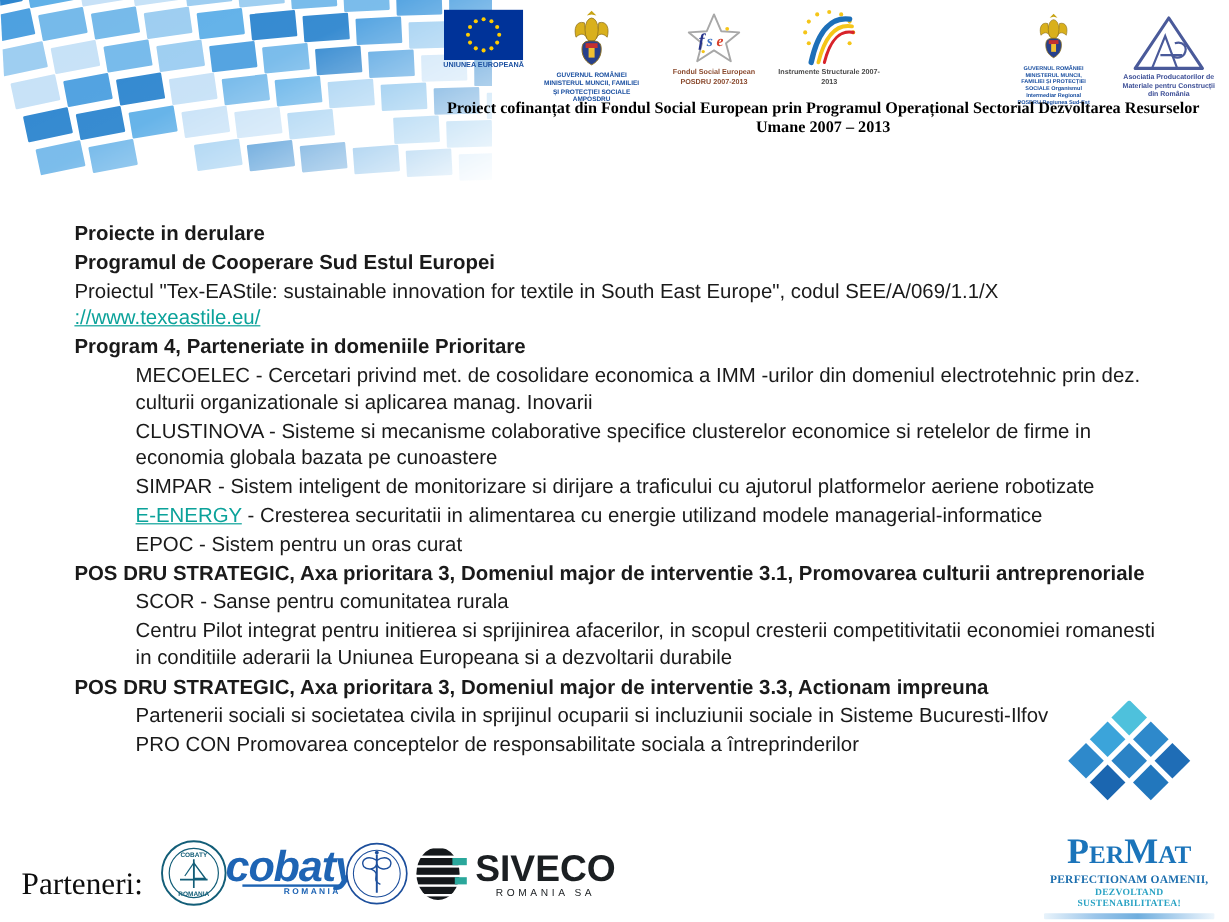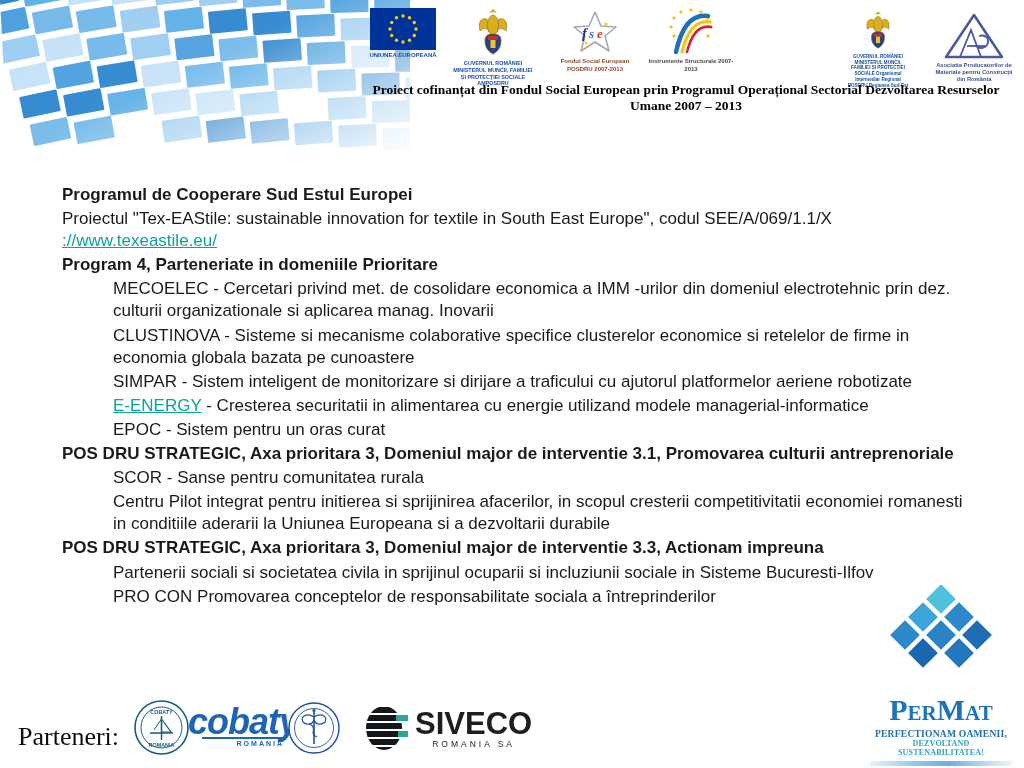--- a/index.html
+++ b/index.html
@@ -29,21 +29,21 @@
   .link{color:#0ba29a;text-decoration:underline;cursor:pointer}
 
   
   .partners-label{position:absolute;left:18px;top:722px;font-family:"Liberation Serif",serif;
     font-size:26px;color:#0d0d0d}
   .flogo{position:absolute}
   .cobaty-word{position:absolute;left:188px;top:704px;color:#1e64b4}
   .cobaty-word .big{font-size:36px;font-weight:bold;font-style:italic;letter-spacing:-1px;line-height:1}
   .cobaty-word .sub{font-size:7px;font-weight:bold;letter-spacing:2px;text-align:right;margin-top:-3px;
     border-top:2px solid #1e64b4;padding-top:1px;width:82px;margin-left:14px}
-  .siveco{position:absolute;left:363px;top:702px;display:flex;align-items:flex-start}
+  .siveco{position:absolute;left:344px;top:702px;display:flex;align-items:flex-start}
   .siveco-text{margin-left:6px}
   .siveco-name{font-size:31px;font-weight:bold;color:#1b1f22;letter-spacing:0;line-height:1.4}
   .siveco-sub{font-size:8.5px;font-weight:normal;color:#1b1f22;letter-spacing:3px;text-align:center;margin-top:-6px}
 
   
   .permat{position:absolute;right:12px;bottom:2px;width:142px;text-align:center}
   .permat-word{font-family:"Liberation Serif",serif;font-weight:bold;color:#1b74ba;line-height:1;margin-top:18px}
   .permat-word .lg{font-size:30px}
   .permat-word .sm{font-size:21px}
   .permat-tag1{font-family:"Liberation Serif",serif;font-weight:bold;font-size:9.6px;color:#1d6fae;margin-top:3px;letter-spacing:.2px}
@@ -215,20 +215,21 @@
       <path d="M17 45 L28 18 L38 45" fill="none" stroke="#4a5a9a" stroke-width="1.8"></path>
       <path d="M24 34 H42" stroke="#4a5a9a" stroke-width="1.8"></path>
       <path d="M36 24 C43 22 47 27 44 33 C41 37 35 37 33 33" fill="none" stroke="#4a5a9a" stroke-width="1.8"></path>
     </svg>
     <div class="cap cap-navy" style="font-size:5.8px">Asociatia Producatorilor de Materiale pentru Construcții din România</div>
   </div>
 
   <div class="funding">Proiect cofinanțat din Fondul Social European prin Programul Operațional Sectorial Dezvoltarea Resurselor Umane 2007 – 2013</div>
 
   <main class="content">
+      <div class="line bold">Proiecte in derulare</div>
       <div class="line bold">Programul de Cooperare Sud Estul Europei</div>
       <div class="line">Proiectul "Tex-EAStile: sustainable innovation for textile in South East Europe", codul SEE/A/069/1.1/X <a href="#" class="link">://www.texeastile.eu/</a></div>
       <div class="line bold">Program 4, Parteneriate in domeniile Prioritare</div>
       <div class="line indent">MECOELEC - Cercetari privind met. de cosolidare economica a IMM -urilor din domeniul electrotehnic prin dez. culturii organizationale si aplicarea manag. Inovarii</div>
       <div class="line indent">CLUSTINOVA - Sisteme si mecanisme colaborative specifice clusterelor economice si retelelor de firme in economia globala bazata pe cunoastere</div>
       <div class="line indent">SIMPAR - Sistem inteligent de monitorizare si dirijare a traficului cu ajutorul platformelor aeriene robotizate</div>
       <div class="line indent"><a href="#" class="link">E-ENERGY</a> - Cresterea securitatii in alimentarea cu energie utilizand modele managerial-informatice</div>
       <div class="line indent">EPOC - Sistem pentru un oras curat</div>
       <div class="line bold">POS DRU STRATEGIC, Axa prioritara 3, Domeniul major de interventie 3.1, Promovarea culturii antreprenoriale</div>
       <div class="line indent">SCOR - Sanse pentru comunitatea rurala</div>

